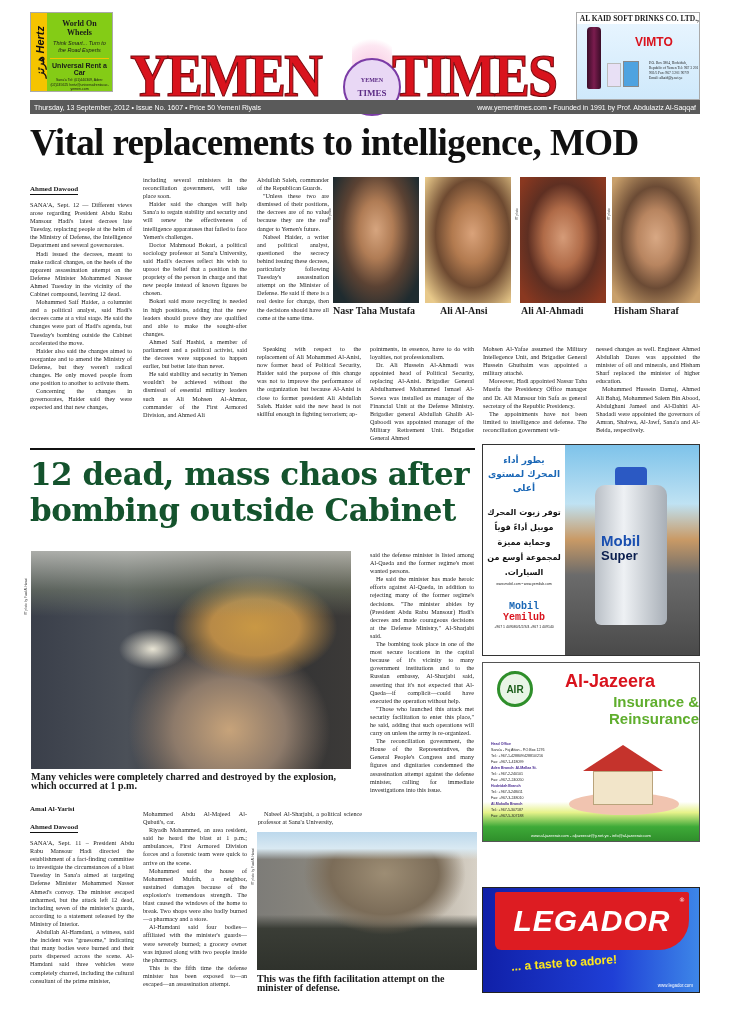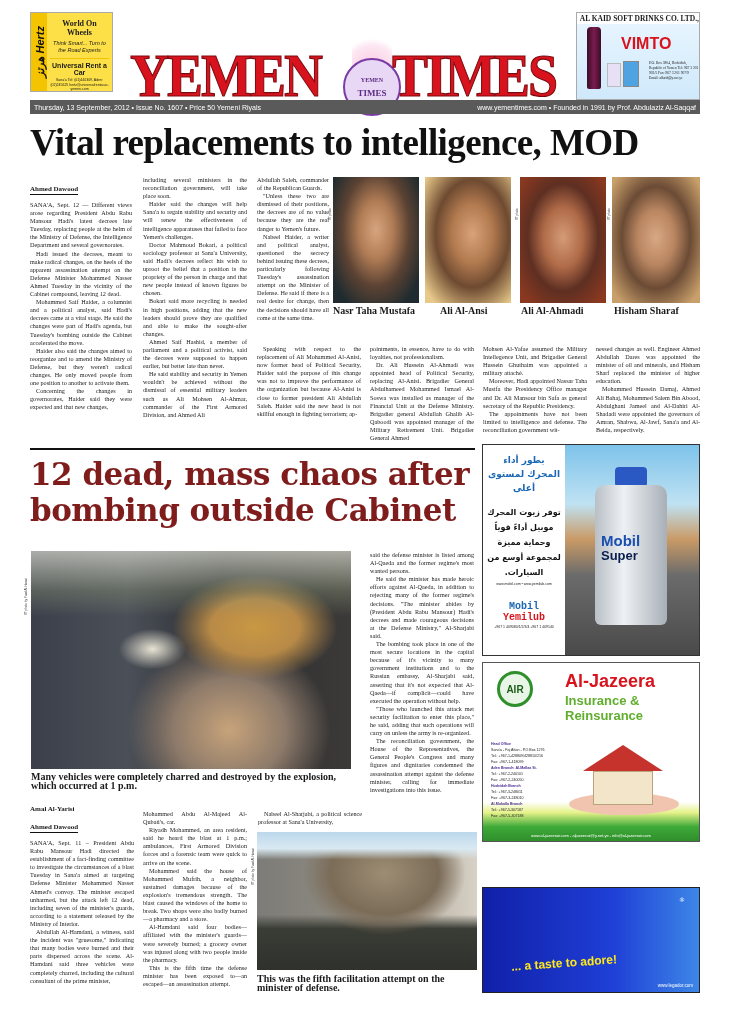--- a/index.html
+++ b/index.html
@@ -1,20 +1,20 @@
 <!DOCTYPE html>
 <html><head>
 <meta charset="utf-8">
 <style>
   * { box-sizing: border-box; margin: 0; padding: 0; }
   body { width: 731px; height: 1024px; background: #fff; font-family: "DejaVu Serif", serif; color: #1a1a1a; position: relative; overflow: hidden; }
   .abs { position: absolute; }
 
   
-  #hertz-ad { left: 30px; top: 12px; width: 83px; height: 80px; border: 1px solid #aaa; background: #fde047; display: flex; }
+  #hertz-ad { left: 30px; top: 12px; width: 83px; height: 80px; border: 1px solid #aaa; background: #84cc16; display: flex; }
   #hertz-ad .strip { width: 16px; background: #f5c400; display: flex; align-items: center; justify-content: center; }
   #hertz-ad .strip span { writing-mode: vertical-rl; transform: rotate(180deg); font-weight: bold; font-size: 11px; font-style: italic; color: #111; font-family: "Liberation Sans", sans-serif; }
   #hertz-ad .body { flex: 1; padding: 2px 3px; text-align: center; }
   #hertz-ad .t1 { font-weight: bold; font-size: 8px; font-family: "Liberation Serif", serif; margin-top: 4px; }
   #hertz-ad .t2 { font-style: italic; font-size: 5.5px; font-family: "Liberation Sans", sans-serif; margin-top: 3px; line-height: 1.3; }
   #hertz-ad .hr { border-top: 1px solid #f5c400; margin: 4px 0 3px; }
   #hertz-ad .t3 { font-weight: bold; font-size: 7px; font-family: "Liberation Sans", sans-serif; }
   #hertz-ad .t4 { font-size: 3.5px; margin-top: 2px; font-family: "Liberation Sans", sans-serif; line-height: 1.3; }
 
   #logo { left: 130px; top: 14px; width: 390px; height: 86px; }
@@ -24,60 +24,60 @@
   #logo .emblem { position: absolute; left: 213px; top: 44px; width: 58px; height: 58px; border-radius: 50%; border: 2px solid #7b3ca6; background: #e9d8f5; display: flex; flex-direction: column; align-items: center; justify-content: center; }
   #logo .emblem .e1 { font-size: 6px; color: #5c2b85; font-weight: bold; font-family: "Liberation Serif", serif; }
   #logo .emblem .e2 { font-size: 9px; color: #5c2b85; font-weight: bold; font-family: "Liberation Serif", serif; margin-top: 5px; }
   #logo .rays { position: absolute; left: 222px; top: 16px; width: 40px; height: 40px; background: radial-gradient(circle at 50% 100%, #f7c5e0 0%, #fde7f2 55%, transparent 70%); }
 
   #vimto-ad { left: 576px; top: 12px; width: 124px; height: 88px; border: 1px solid #aaa; background: linear-gradient(#eaf6ff, #cfe9fb); }
   #vimto-ad .t1 { font-family: "Liberation Serif", serif; font-weight: bold; font-size: 7.5px; text-align: right; background: #fff; padding: 1px 0; }
   #vimto-ad .bottle { position: absolute; left: 10px; top: 14px; width: 14px; height: 62px; background: linear-gradient(90deg, #3a0d28, #7a1c4e, #3a0d28); border-radius: 4px 4px 2px 2px; }
   #vimto-ad .box1 { position: absolute; left: 30px; top: 50px; width: 14px; height: 24px; background: #e8e0f5; border: 1px solid #bbb; }
   #vimto-ad .box2 { position: absolute; left: 46px; top: 48px; width: 16px; height: 26px; background: #4fa3e0; border: 1px solid #888; }
-  #vimto-ad .brand { position: absolute; left: 44px; top: 22px; font-family: "Liberation Sans", sans-serif; font-weight: bold; font-size: 16px; color: #d9131d; }
+  #vimto-ad .brand { position: absolute; left: 58px; top: 22px; font-family: "Liberation Sans", sans-serif; font-weight: bold; font-size: 12px; color: #d9131d; }
   #vimto-ad .addr { position: absolute; left: 72px; top: 48px; font-size: 3.6px; line-height: 1.35; font-family: "Liberation Serif", serif; }
 
   #dateline { left: 30px; top: 100px; width: 670px; height: 14px; background: #5a5a5a; color: #fff; font-family: "Liberation Sans", sans-serif; font-size: 7px; display: flex; justify-content: space-between; align-items: center; padding: 0 4px; }
 
   
   #headline-1 { left: 30px; top: 124px; font-family: "Liberation Serif", serif; font-weight: bold; font-size: 37px; letter-spacing: -0.6px; line-height: 1; color: #111; white-space: nowrap; }
 
   .byline { font-family: "Liberation Serif", serif; font-weight: bold; font-size: 7px; border-bottom: 1.5px solid #111; display: inline-block; padding-bottom: 1px; }
   .col { font-family: "Liberation Serif", serif; font-size: 6.2px; line-height: 8.1px; text-align: justify; color: #222; }
   .col p { text-indent: 6px; }
   .col p.first { text-indent: 0; }
 
   .photo { border: none; overflow: hidden; }
   .face { background: radial-gradient(ellipse at 50% 45%, #d9a98a 0%, #b5825f 30%, #6b4a36 55%, #2b2a2e 80%); }
   .photo-caption { font-family: "Liberation Serif", serif; font-weight: bold; font-size: 10px; }
   .credit { font-size: 3px; writing-mode: vertical-rl; transform: rotate(180deg); color: #444; font-family: "Liberation Sans", sans-serif; }
 
   .rule { background: #111; height: 2px; }
 
   
-  #headline-2 { left: 30px; top: 456px; font-family: "DejaVu Serif", serif; font-weight: bold; font-size: 31px; line-height: 36px; letter-spacing: -0.5px; color: #7f1d1d; }
+  #headline-2 { left: 30px; top: 456px; font-family: "DejaVu Serif", serif; font-weight: bold; font-size: 31px; line-height: 36px; letter-spacing: -0.5px; color: #14532d; }
 
   #mobil-ad { left: 482px; top: 444px; width: 218px; height: 212px; border: 1px solid #333; display: flex; background: #fff; }
   #mobil-ad .left { width: 82px; padding: 8px 4px; text-align: center; direction: rtl; }
   #mobil-ad .ar1 { color: #1a67b6; font-weight: bold; font-size: 9px; line-height: 14px; font-family: "DejaVu Sans", sans-serif; }
   #mobil-ad .ar2 { color: #111; font-weight: bold; font-size: 8px; line-height: 15px; margin-top: 10px; font-family: "DejaVu Sans", sans-serif; }
   #mobil-ad .logo { direction: ltr; margin-top: 14px; font-family: Liberation Mono, monospace; font-weight: bold; font-size: 10px; color: #1a67b6; }
   #mobil-ad .logo b { color: #d9131d; }
   #mobil-ad .small { direction: ltr; font-size: 3.5px; margin-top: 2px; font-family: "Liberation Sans", sans-serif; line-height: 1.4; }
   #mobil-ad .right { flex: 1; background: linear-gradient(#7ec3ea 0%, #bfe2f3 28%, #c99a66 45%, #6b6b6b 62%, #4a4a4a 100%); position: relative; }
   #mobil-ad .jug { position: absolute; left: 30px; top: 40px; width: 72px; height: 140px; background: linear-gradient(90deg, #b9bfc6, #eef1f4 40%, #a8afb7); border-radius: 10px 10px 6px 6px; }
   #mobil-ad .cap { position: absolute; left: 50px; top: 22px; width: 32px; height: 20px; background: #2b59c3; border-radius: 4px; }
   #mobil-ad .jug-brand { position: absolute; left: 36px; top: 88px; font-family: "Liberation Sans", sans-serif; font-weight: bold; font-size: 15px; color: #1a4fb0; line-height: 15px; }
   #mobil-ad .jug-brand span { display: block; color: #0b1f4f; font-size: 13px; }
 
   #jazeera-ad { left: 482px; top: 662px; width: 218px; height: 180px; border: 1px solid #555; background: linear-gradient(#fff 0%, #fff 78%, #e6f28a 84%, #3eaa38 92%, #2f8f2b 100%); padding-left: 33px; }
   #jazeera-ad .seal { position: absolute; left: 14px; top: 8px; width: 36px; height: 36px; border-radius: 50%; border: 3px solid #2f8f2b; background: #e9f5e6; display: flex; align-items: center; justify-content: center; font-weight: bold; font-size: 10px; color: #1c5e1a; font-family: "Liberation Sans", sans-serif; }
   #jazeera-ad .name { position: absolute; left: 82px; top: 8px; font-family: "Liberation Sans", sans-serif; font-weight: bold; font-size: 18px; color: #d9131d; }
-  #jazeera-ad .sub { position: absolute; left: 82px; top: 30px; font-family: "Liberation Sans", sans-serif; font-weight: bold; font-size: 13px; color: #5fae2d; }
+  #jazeera-ad .sub { position: absolute; left: 82px; top: 30px; font-family: "Liberation Sans", sans-serif; font-weight: bold; font-size: 15px; color: #5fae2d; text-align: right; }
   #jazeera-ad .contacts { position: absolute; left: 8px; top: 78px; font-family: "Liberation Sans", sans-serif; font-size: 3.6px; line-height: 6px; color: #222; }
   #jazeera-ad .contacts .h { color: #4b2d93; font-weight: bold; }
   #jazeera-ad .house { position: absolute; left: 100px; top: 82px; width: 80px; height: 60px; }
   #jazeera-ad .roof { position: absolute; left: 0; top: 0; width: 0; height: 0; border-left: 40px solid transparent; border-right: 40px solid transparent; border-bottom: 26px solid #c5332c; }
   #jazeera-ad .walls { position: absolute; left: 10px; top: 26px; width: 60px; height: 34px; background: #f2e5c9; border: 1px solid #b9a37b; }
   #jazeera-ad .hands { position: absolute; left: 86px; top: 130px; width: 110px; height: 22px; border-radius: 50%; background: #f1c4b0; }
   #jazeera-ad .footer { position: absolute; left: 0; right: 0; bottom: 3px; text-align: center; font-family: "Liberation Sans", sans-serif; font-size: 4px; color: #fff; }
 
   #legador-ad { left: 482px; top: 887px; width: 218px; height: 106px; border: 1px solid #222; background: linear-gradient(90deg, #1020a8, #1f3fd6 60%, #3d86e8); }
   #legador-ad .banner { position: absolute; left: 12px; top: 4px; width: 194px; height: 58px; background: #dd1c22; border-radius: 2px 2px 30px 6px; display: flex; align-items: center; justify-content: center; }
@@ -273,16 +273,19 @@
     </div>
   <div class="hands"></div>
   <div class="house">
       <div class="roof"></div>
       <div class="walls"></div>
     </div>
   <div class="footer">www.al-jazeerair.com  -  aljazeerair@y.net.ye  -  info@al-jazeerair.com</div>
 </div>
 
 <div id="legador-ad" class="abs">
+  <div class="banner">
+      <span>LEGADOR</span>
+    </div>
   <div class="reg">®</div>
   <div class="slogan">... a taste to adore!</div>
   <div class="url">www.legador.com</div>
 </div>
 
 </body></html>

